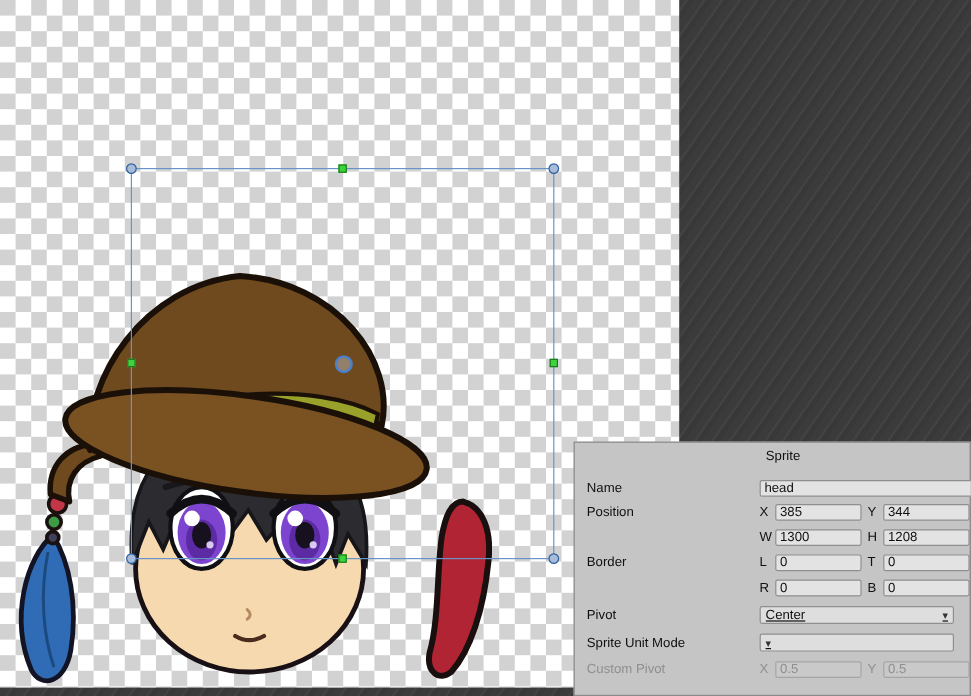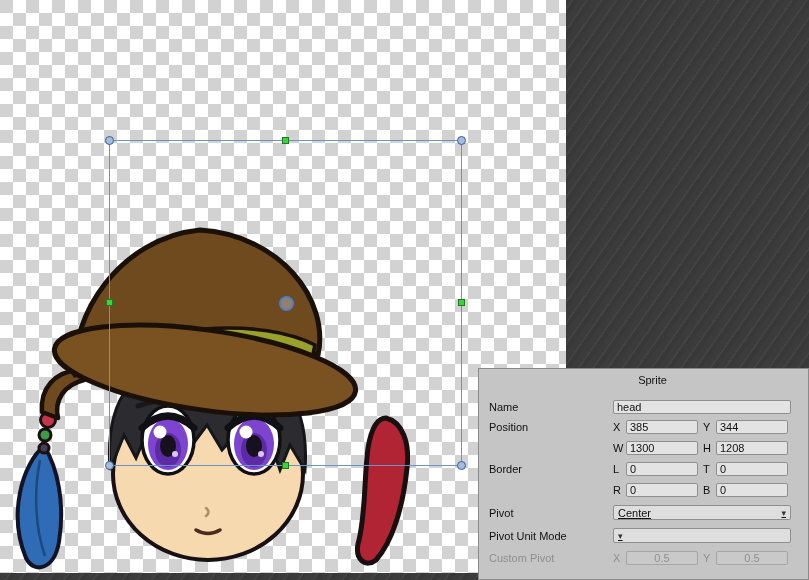--- a/index.html
+++ b/index.html
@@ -31,33 +31,33 @@
   .pivot{position:absolute;left:50%;top:50%;width:11px;height:11px;margin:-7px 0 0 -7px;
     border:2px solid #4a7fd0;border-radius:50%;background:rgba(215,230,250,0.35);box-sizing:content-box;}
   
   .panel{
     position:absolute;left:478px;top:368px;width:331px;height:212px;
     background:#c5c5c5;border:1px solid #8a8a8a;box-sizing:border-box;z-index:3;
     font-size:11px;color:#101010;
   }
   .panel-title{position:absolute;top:5px;left:0;right:0;text-align:center;margin-left:18px;}
   .row{position:absolute;left:10px;right:13px;height:17px;display:flex;align-items:center;}
-  .lbl{width:124px;flex:none;white-space:nowrap;overflow:hidden;}
+  .lbl{width:144px;flex:none;white-space:nowrap;overflow:hidden;}
   .axis{width:10px;flex:none;margin-right:3px;}
   .num{width:72px;flex:none;margin-right:5px;height:14px;box-sizing:border-box;
     font:11px "Liberation Sans",sans-serif;background:#e3e3e3;border:1px solid #8f8f8f;
     border-radius:2px;padding:0 3px;color:#101010;}
   .num:last-child{margin-right:0;}
   .wide{width:178px;margin-right:0;}
   .dropdown{width:178px;height:15px;box-sizing:border-box;background:#dedede;border:1px solid #8f8f8f;
     border-radius:2px;display:flex;align-items:center;padding:0 4px;cursor:default;text-decoration:underline;}
   .dropdown .dd-txt{flex:1;overflow:hidden;white-space:nowrap;}
   .dd-arrow{font-size:9px;color:#333;flex:none;}
   .disabled-lbl{color:#8f8f8f;}
-  .num:disabled{background:#c9c9c9;color:#8f8f8f;border-color:#a5a5a5;text-align:center;}
+  .num:disabled{background:#c9c9c9;color:#8f8f8f;border-color:#a5a5a5;}
 </style>
 </head>
 <body>
 
 <div class="canvas"></div>
 
 <svg class="sprite-art" viewBox="0 0 410 360" aria-hidden="true">
 
   <path d="M 44 226 C 22 244 8 295 26 338 C 34 354 54 350 59 322 C 65 284 58 248 44 226 Z" fill="#2f6cb5" stroke="#121426" stroke-width="4"></path>
   <path d="M 40 240 C 33 275 36 310 45 336" fill="none" stroke="#1a4a80" stroke-width="2.5"></path>
@@ -160,21 +160,21 @@
 
   <div class="row" style="top:135px">
     <span class="lbl">Pivot</span>
     <div class="dropdown">
       <span class="dd-txt">Center</span>
       <span class="dd-arrow">▾</span>
     </div>
   </div>
 
   <div class="row" style="top:158px">
-    <span class="lbl">Pivot Unit Mode</span>
+    <span class="lbl">Sprite Unit Mode</span>
     <div class="dropdown">
       <span class="dd-arrow">▾</span>
     </div>
   </div>
 
   <div class="row" style="top:180px">
     <span class="lbl disabled-lbl">Custom Pivot</span>
     <span class="axis disabled-lbl">X</span>
     <input class="num" type="text" disabled="" value="0.5" style="">
     <span class="axis disabled-lbl">Y</span>

